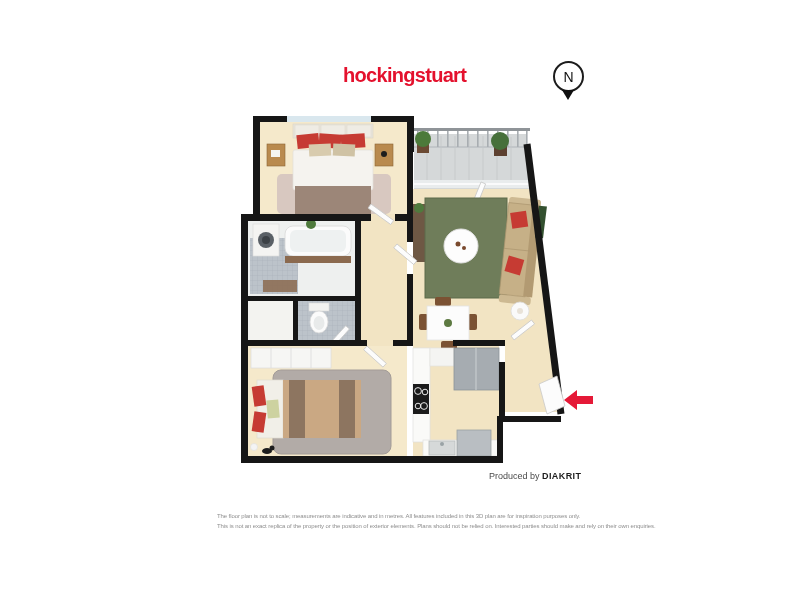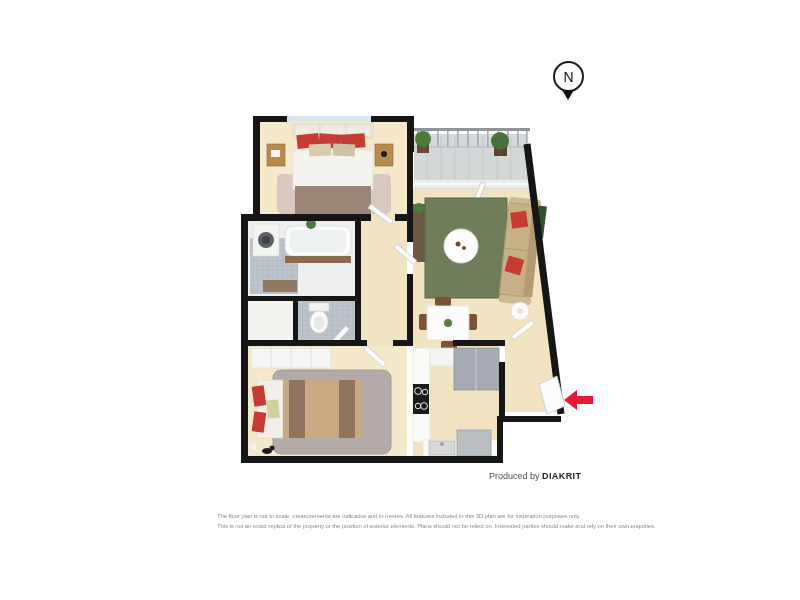--- a/index.html
+++ b/index.html
@@ -31,20 +31,21 @@
   .credit{position:absolute;left:489px;top:471px;font-size:9px;color:#4a4a4a;}
   .credit b{color:#1d1d1d;letter-spacing:0.4px;}
   .disclaimer{position:absolute;left:217px;top:511px;font-size:6px;line-height:10px;
         color:#8f8f8f;letter-spacing:-0.1px;white-space:nowrap;}
 </style>
 </head>
 <body>
 
 <div class="page">
 
+  <div class="logo">hockingstuart</div>
 
   <div class="compass">
     <div class="compass-circle">
       <span>N</span>
     </div>
     <div class="compass-pin"></div>
   </div>
 
   <svg class="plan" width="372" height="376" viewBox="0 0 372 376">
 

